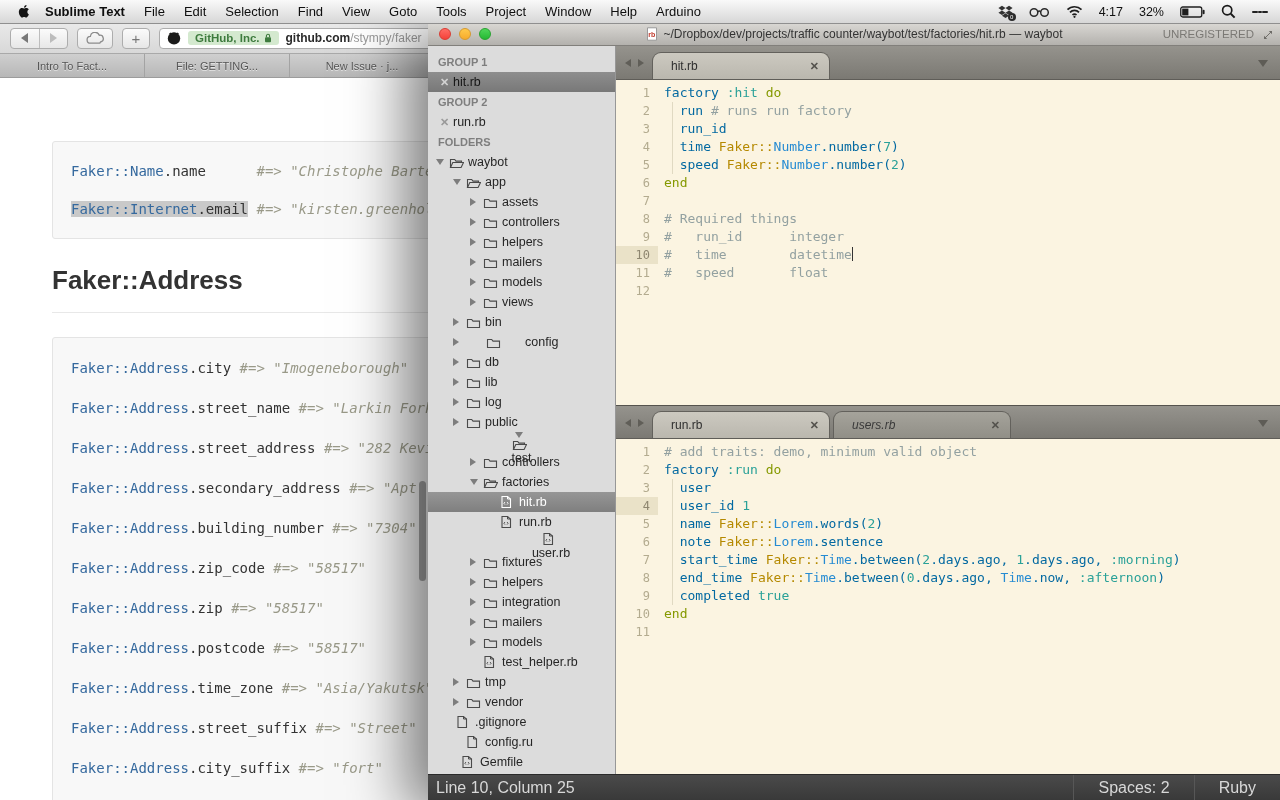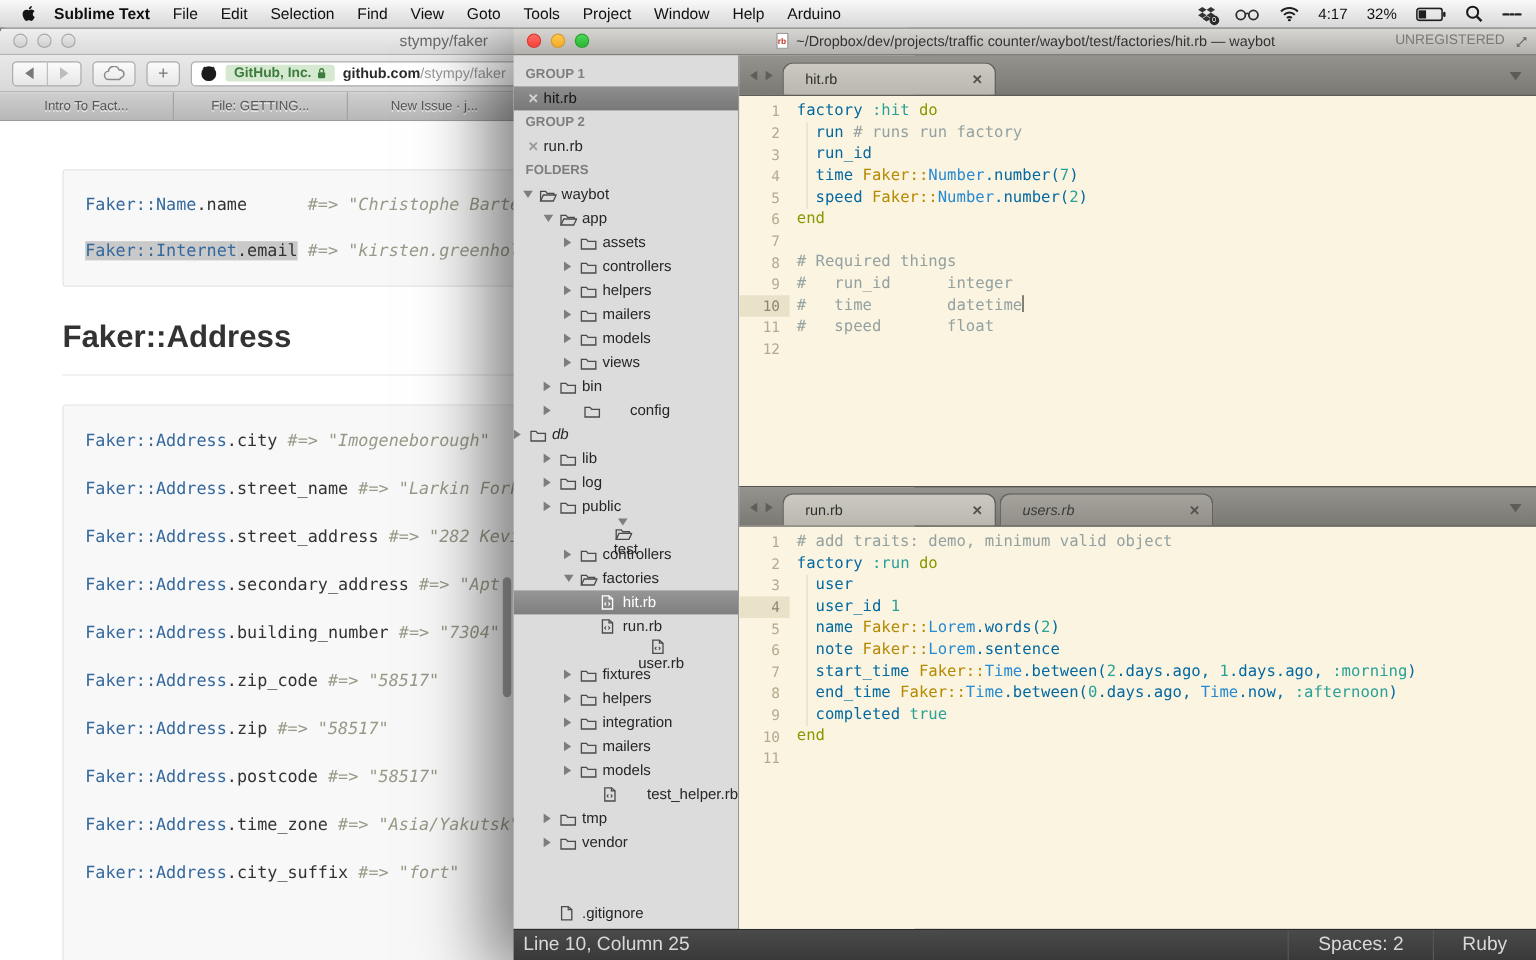--- a/index.html
+++ b/index.html
@@ -198,28 +198,20 @@
       </span>
       <span class="mstat nc-icon" style="width:16px;">
         <span style="width:16px;"></span>
           <span style="width:12px;"></span>
           <span style="width:16px;"></span>
       </span>
     </span>
   </div>
 
   <div class="safari">
-    <div class="s-titlebar">
-      <span class="lights">
-        <span class="light gray"></span>
-        <span class="light gray"></span>
-        <span class="light gray"></span>
-      </span>
-      <span class="s-title">stympy/faker</span>
-    </div>
     <div class="s-toolbar">
       <span class="s-btn backfwd">
         <span class="half">
             <span class="tri-l"></span>
           </span>
         <span class="half">
             <span class="tri-r"></span>
           </span>
       </span>
       <span class="s-btn cloudbtn">
@@ -259,20 +251,21 @@
       <div class="gh-codeblock" id="gh-block2">
           <div class="gl"><span class="tk-gb">Faker::Address</span><span class="tk-gd">.city </span><span class="tk-gc">#=&gt; "Imogeneborough"</span></div>
           <div class="gl"><span class="tk-gb">Faker::Address</span><span class="tk-gd">.street_name </span><span class="tk-gc">#=&gt; "Larkin Fork"</span></div>
           <div class="gl"><span class="tk-gb">Faker::Address</span><span class="tk-gd">.street_address </span><span class="tk-gc">#=&gt; "282 Kevin Burg"</span></div>
           <div class="gl"><span class="tk-gb">Faker::Address</span><span class="tk-gd">.secondary_address </span><span class="tk-gc">#=&gt; "Apt. 672"</span></div>
           <div class="gl"><span class="tk-gb">Faker::Address</span><span class="tk-gd">.building_number </span><span class="tk-gc">#=&gt; "7304"</span></div>
           <div class="gl"><span class="tk-gb">Faker::Address</span><span class="tk-gd">.zip_code </span><span class="tk-gc">#=&gt; "58517"</span></div>
           <div class="gl"><span class="tk-gb">Faker::Address</span><span class="tk-gd">.zip </span><span class="tk-gc">#=&gt; "58517"</span></div>
           <div class="gl"><span class="tk-gb">Faker::Address</span><span class="tk-gd">.postcode </span><span class="tk-gc">#=&gt; "58517"</span></div>
           <div class="gl"><span class="tk-gb">Faker::Address</span><span class="tk-gd">.time_zone </span><span class="tk-gc">#=&gt; "Asia/Yakutsk"</span></div>
+          <div class="gl"><span class="tk-gb">Faker::Address</span><span class="tk-gd">.street_suffix </span><span class="tk-gc">#=&gt; "Street"</span></div>
           <div class="gl"><span class="tk-gb">Faker::Address</span><span class="tk-gd">.city_suffix </span><span class="tk-gc">#=&gt; "fort"</span></div>
           <div class="gl"></div>
         </div>
     </div>
     <div class="s-scrollthumb"></div>
   </div>
 
   <div class="sublime">
     <div class="st-titlebar">
       <span class="lights">
@@ -399,21 +392,21 @@
             </div>
             <div class="sb-row tree" style="padding-left: 25px; gap: 20px;">
               <span class="tri closed"></span>
               <span class="node-icon">
                 <svg width="15" height="13" viewBox="0 0 15 13">
                   <path d="M1.5 3.5h4.2l1.3 1.6h6.5v6.4H1.5z" fill="none" stroke="currentColor" stroke-width="1.1"></path>
                 </svg>
               </span>
               <span class="lbl">config</span>
             </div>
-            <div class="sb-row tree" style=" font-style: italic;">
+            <div class="sb-row tree" style="padding-left: 25px;">
               <span class="tri closed"></span>
               <span class="node-icon">
                 <svg width="15" height="13" viewBox="0 0 15 13">
                   <path d="M1.5 3.5h4.2l1.3 1.6h6.5v6.4H1.5z" fill="none" stroke="currentColor" stroke-width="1.1"></path>
                 </svg>
               </span>
               <span class="lbl">db</span>
             </div>
             <div class="sb-row tree" style="padding-left: 25px;">
               <span class="tri closed"></span>
@@ -542,21 +535,21 @@
             </div>
             <div class="sb-row tree" style="padding-left: 42px;">
               <span class="tri closed"></span>
               <span class="node-icon">
                 <svg width="15" height="13" viewBox="0 0 15 13">
                   <path d="M1.5 3.5h4.2l1.3 1.6h6.5v6.4H1.5z" fill="none" stroke="currentColor" stroke-width="1.1"></path>
                 </svg>
               </span>
               <span class="lbl">models</span>
             </div>
-            <div class="sb-row tree" style="padding-left: 42px; justify-content: space-between;">
+            <div class="sb-row tree" style="padding-left: 42px;">
               <span class="tri none"></span>
               <span class="node-icon">
                 <svg width="12" height="14" viewBox="0 0 12 14">
                   <path d="M2 1.5h5.5L10.5 4v8.5H2z" fill="none" stroke="currentColor" stroke-width="1.1"></path>
                   <path d="M7.5 1.5V4h3" fill="none" stroke="currentColor" stroke-width="1"></path>
                   <path d="M5 7 3.9 8.3 5 9.6M7 7l1.1 1.3L7 9.6" fill="none" stroke="currentColor" stroke-width="0.9"></path>
                 </svg>
               </span>
               <span class="lbl">test_helper.rb</span>
             </div>
@@ -571,21 +564,21 @@
             </div>
             <div class="sb-row tree" style="padding-left: 25px;">
               <span class="tri closed"></span>
               <span class="node-icon">
                 <svg width="15" height="13" viewBox="0 0 15 13">
                   <path d="M1.5 3.5h4.2l1.3 1.6h6.5v6.4H1.5z" fill="none" stroke="currentColor" stroke-width="1.1"></path>
                 </svg>
               </span>
               <span class="lbl">vendor</span>
             </div>
-            <div class="sb-row tree" style="padding-left: 25px; margin-top: 39px;">
+            <div class="sb-row tree" style="padding-left: 15px;">
               <span class="tri none"></span>
               <span class="node-icon">
                 <svg width="12" height="14" viewBox="0 0 12 14">
                   <path d="M2 1.5h5.5L10.5 4v8.5H2z" fill="none" stroke="currentColor" stroke-width="1.1"></path>
                   <path d="M7.5 1.5V4h3" fill="none" stroke="currentColor" stroke-width="1"></path>
                 </svg>
               </span>
               <span class="lbl">.gitignore</span>
             </div>
             <div class="sb-row tree" style="padding-left: 25px;">

